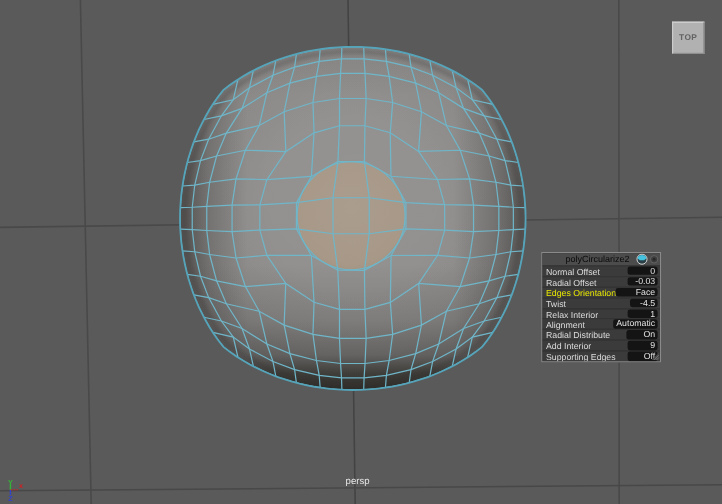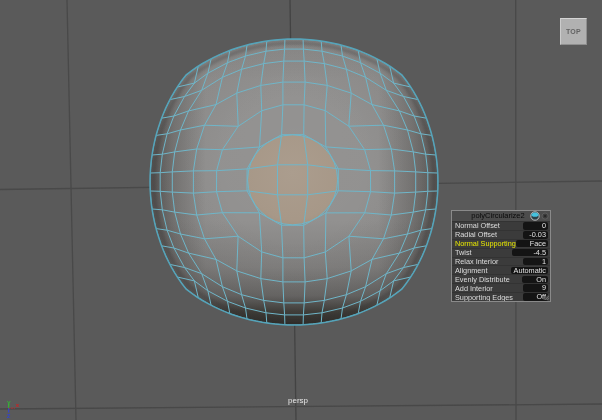--- a/index.html
+++ b/index.html
@@ -1,21 +1,21 @@
 <!DOCTYPE html>
 <html><head><meta charset="utf-8"><style>
  html,body{margin:0;padding:0}
  body{width:602px;height:420px;background:#5a5a5a;overflow:hidden;position:relative;font-family:"Liberation Sans",sans-serif}
  #topbox{position:absolute;left:560px;top:18px;width:27px;height:27px;background:#b1b1b1;
    border-top:1px solid #d4d4d4;border-left:1px solid #cccccc;border-right:1px solid #8f8f8f;border-bottom:1px solid #8f8f8f;
    box-sizing:border-box;color:#636363;font-size:7px;font-weight:bold;display:flex;align-items:center;justify-content:center;letter-spacing:0.3px}
  #persp{position:absolute;left:288px;top:396px;color:#e6e6e6;font-size:8px}
  #panel{position:absolute;left:451px;top:210px;width:100px;height:92px;background:#2d2d2d;border:1px solid #8a8a8a;box-sizing:border-box;overflow:hidden}
  #ptitle{height:10px;background:#4c4c4c;color:#0a0a0a;font-size:7.5px;text-align:center;line-height:10.5px;position:relative;padding-right:6px}
- .prow{height:8.9px;display:flex;align-items:center;justify-content:space-between;padding:0 2px 0 3px;background:#3b3b3b;border-top:1px solid #333;box-sizing:border-box}
+ .prow{height:8.9px;display:flex;justify-content:space-between;padding:0 2px 0 3px;background:#3b3b3b;border-top:1px solid #333;box-sizing:border-box}
  .plab{font-size:7.3px;white-space:nowrap}
  .pval{background:#141414;color:#e2e2e2;font-size:7.3px;text-align:right;padding:0 2px;border-radius:2px;height:7.4px;line-height:7.4px;box-sizing:border-box}
 </style></head>
 <body>
 
 <svg width="602" height="420" viewBox="0 0 602 420" style="position:absolute;left:0;top:0">
  <defs>
   <radialGradient id="edged" gradientUnits="userSpaceOnUse" cx="294" cy="170" r="158">
    <stop offset="0" stop-color="#23201e" stop-opacity="0"></stop>
    <stop offset="0.45" stop-color="#23201e" stop-opacity="0"></stop>
@@ -135,37 +135,37 @@
  </div>
 <div class="prow">
       <span class="plab" style="color:#dcdcdc">Normal Offset</span>
       <span class="pval" style="width:25px">0</span>
     </div>
 <div class="prow">
       <span class="plab" style="color:#dcdcdc">Radial Offset</span>
       <span class="pval" style="width:25px">-0.03</span>
     </div>
 <div class="prow">
-      <span class="plab" style="color:#e8e800">Normal Supporting</span>
+      <span class="plab" style="color:#e8e800">Edges Orientation</span>
       <span class="pval" style="width:39px">Face</span>
     </div>
 <div class="prow">
       <span class="plab" style="color:#dcdcdc">Twist</span>
-      <span class="pval" style="width:36px">-4.5</span>
+      <span class="pval" style="width:23px">-4.5</span>
     </div>
 <div class="prow">
       <span class="plab" style="color:#dcdcdc">Relax Interior</span>
       <span class="pval" style="width:25px">1</span>
     </div>
 <div class="prow">
       <span class="plab" style="color:#dcdcdc">Alignment</span>
       <span class="pval" style="width:37px">Automatic</span>
     </div>
 <div class="prow">
-      <span class="plab" style="color:#dcdcdc">Evenly Distribute</span>
+      <span class="plab" style="color:#dcdcdc">Radial Distribute</span>
       <span class="pval" style="width:26px">On</span>
     </div>
 <div class="prow">
       <span class="plab" style="color:#dcdcdc">Add Interior</span>
       <span class="pval" style="width:25px">9</span>
     </div>
 <div class="prow">
       <span class="plab" style="color:#dcdcdc">Supporting Edges</span>
       <span class="pval" style="width:25px">Off</span>
     </div>

